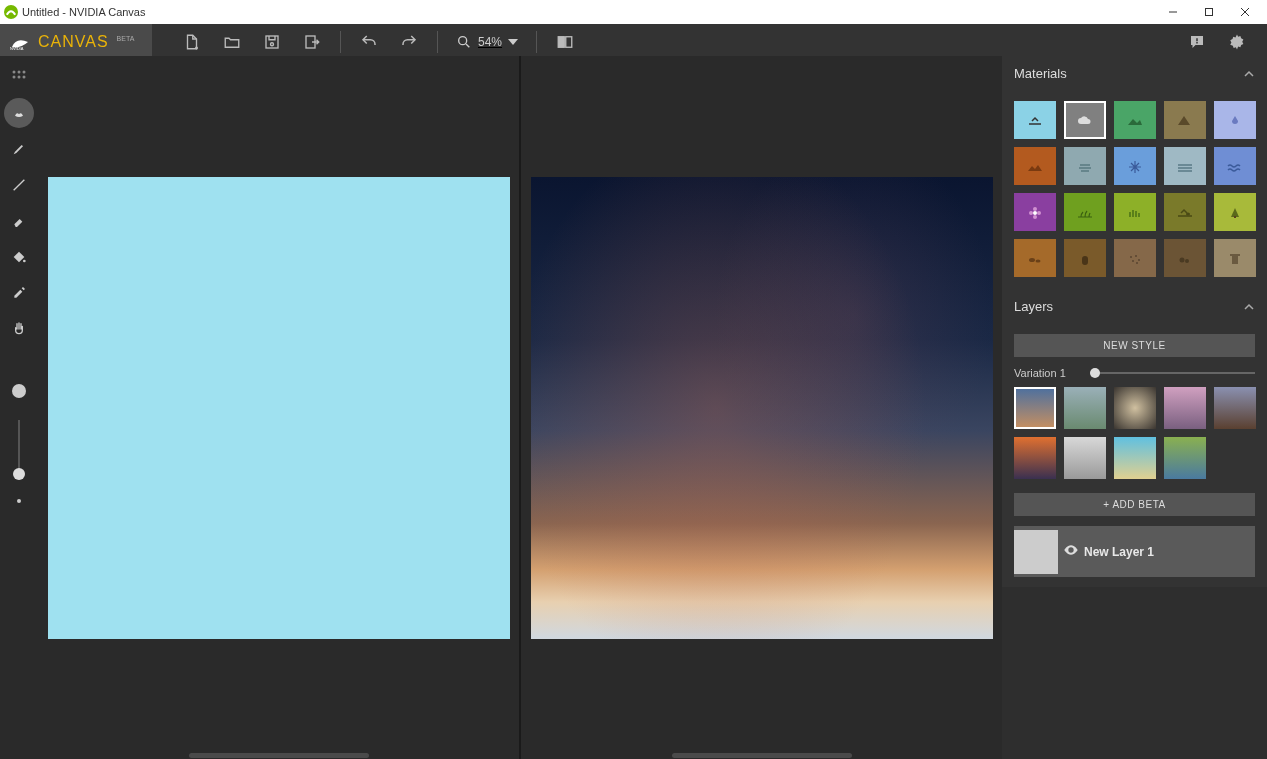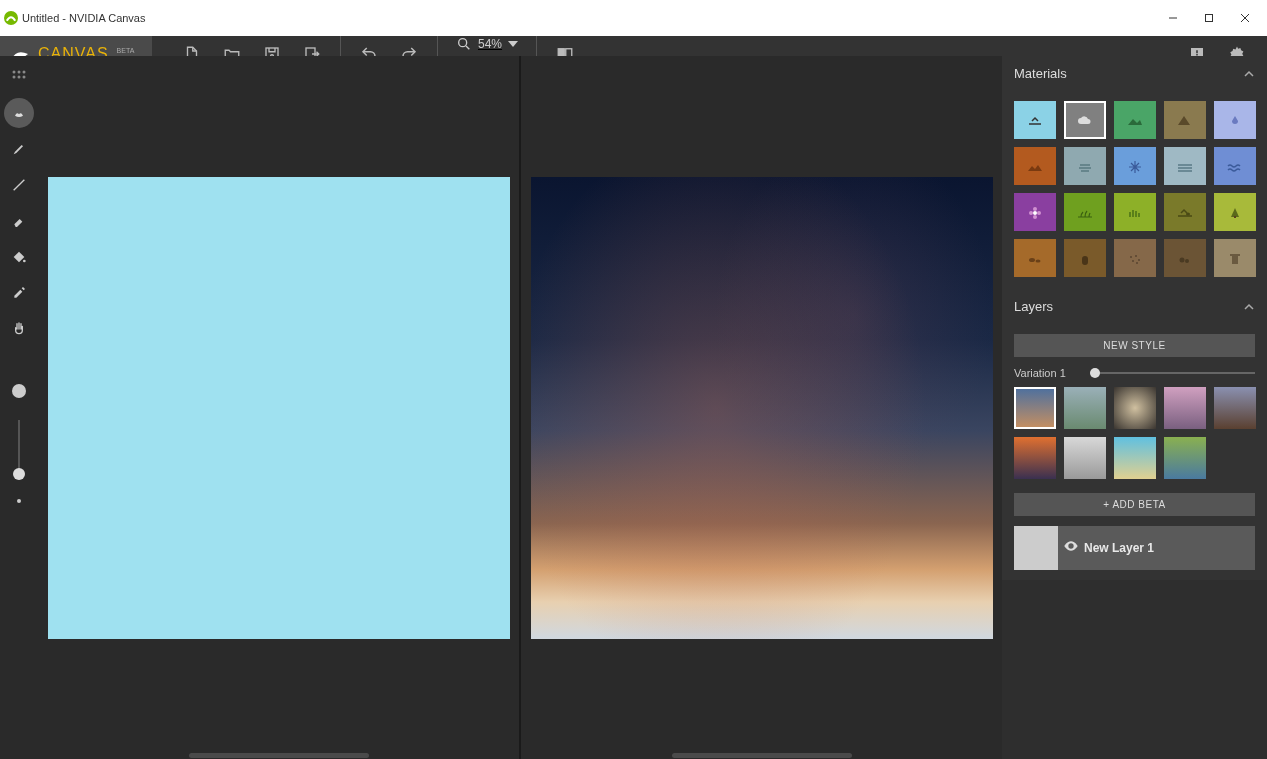--- a/index.html
+++ b/index.html
@@ -1,31 +1,31 @@
 <!DOCTYPE html>
 <html><head>
 <meta charset="utf-8">
 <style>
 * { margin: 0; padding: 0; box-sizing: border-box; font-family: Arial, sans-serif; }
 body { background: #2a2a2a; width: 1267px; height: 759px; overflow: hidden; user-select: none; }
 
 
-.titlebar { height: 36px; background: #fff; display: flex; align-items: center; padding: 0 4px; font-size: 11px; color: #333; }
+.titlebar { height: 24px; background: #fff; display: flex; align-items: center; padding: 0 4px; font-size: 11px; color: #333; }
 .titlebar .app-icon { width: 14px; height: 14px; background: #76b900; border-radius: 50%; margin-right: 4px; display:inline-flex; align-items:center; justify-content:center; }
 .titlebar .spacer { flex: 1; }
 .titlebar .win-btn { width: 36px; height: 20px; display: flex; align-items: center; justify-content: center; cursor: pointer; }
 .titlebar .win-btn svg { width: 10px; height: 10px; }
 
 
 .header { height: 36px; background: #333; display: flex; align-items: center; }
 .brand { width: 152px; height: 36px; background: #4a4a4a; display: flex; align-items: center; padding: 0 8px; gap: 6px; }
 .brand .nvidia-logo { width: 24px; height: 18px; display:flex; align-items:center; justify-content:center; }
 .brand .canvas-text { color: #eab308; font-size: 16px; letter-spacing: 1px; font-weight: 300; }
 .brand .beta { font-size: 7px; color: #aaa; margin-left: 2px; margin-top: -8px; }
-.header-tools { display: flex; align-items: flex-start; gap: 0; padding-left: 20px; height: 100%; flex:1;text-decoration:underline; }
+.header-tools { display: flex; align-items: center; gap: 0; padding-left: 20px; height: 100%; flex:1;text-decoration:underline; }
 .header-btn { width: 40px; height: 36px; display: flex; align-items: center; justify-content: center; cursor: pointer; color: #bbb; }
 .header-btn svg { width: 18px; height: 18px; }
 .header-sep { width: 1px; height: 22px; background: #555; margin: 0 8px; }
 .zoom-box { display: flex; align-items: center; gap: 6px; padding: 0 10px; color: #ccc; font-size: 12px; cursor: pointer; }
 .header-right { display:flex; align-items:center; padding-right:10px; }
 
 
 .left-tb { position: absolute; left: 0; top: 56px; width: 38px; background: #2a2a2a; display: flex; flex-direction: column; align-items: center; padding-top: 6px; gap: 6px; height: calc(100% - 56px);}
 .tool-btn { width: 30px; height: 30px; display: flex; align-items: center; justify-content: center; cursor: pointer; border-radius: 50%; color: #bbb; }
 .tool-btn.circle { background: #5a5a5a; }
@@ -56,21 +56,21 @@
 
 .wide-btn { margin: 0 12px 10px; background: #555; color: #ddd; text-align: center; font-size: 10px; padding: 6px 0; letter-spacing: 0.5px; cursor: pointer; }
 .variation-row { display:flex; align-items:center; padding:0 12px 8px; gap:24px; color:#ccc; font-size:11px;}
 .var-slider { flex:1; height:2px; background:#666; position:relative;}
 .var-slider .thumb{ width:10px; height:10px; background:#ddd; border-radius:50%; position:absolute; top:-4px; left:0;}
 .style-grid { display: grid; grid-template-columns: repeat(5, 42px); gap: 8px; padding: 0 12px 14px; }
 .style-thumb { width: 42px; height: 42px; cursor: pointer; background-size: cover; }
 .style-thumb.sel { outline: 2px solid #fff; outline-offset: -2px; }
 
 
-.layer-row { margin: 0 12px; background: #5a5a5a; height: 44px; display: flex; align-items: center; gap: 5px; cursor: pointer; }
+.layer-row { margin: 0 12px; background: #5a5a5a; height: 51px; display: flex; align-items: center; gap: 5px; cursor: pointer; }
 .layer-swatch { width: 44px; height: 44px; background: #ccc; }
 .layer-row .eye { color:#ddd; }
 .layer-row .name { color: #e8e8e8; font-size: 12px; font-weight:600; }
 
 .right-filler{ flex:1; background:#2e2e2e; margin-top:10px;}
 </style>
 </head>
 <body>
 
 <div class="titlebar">

